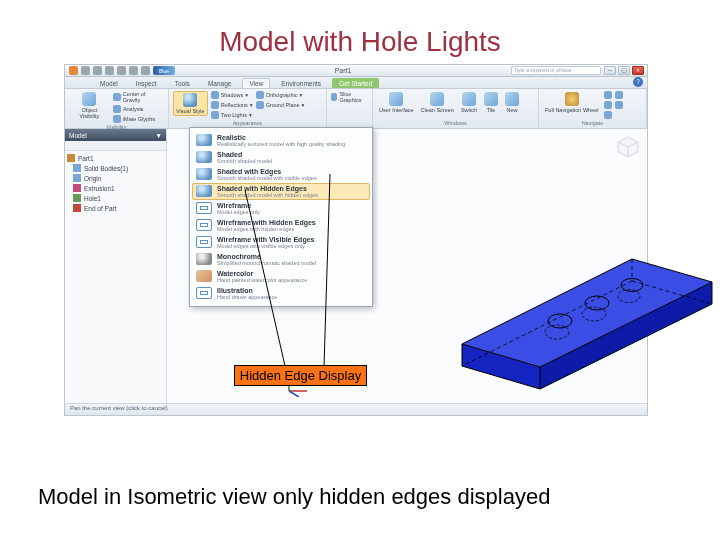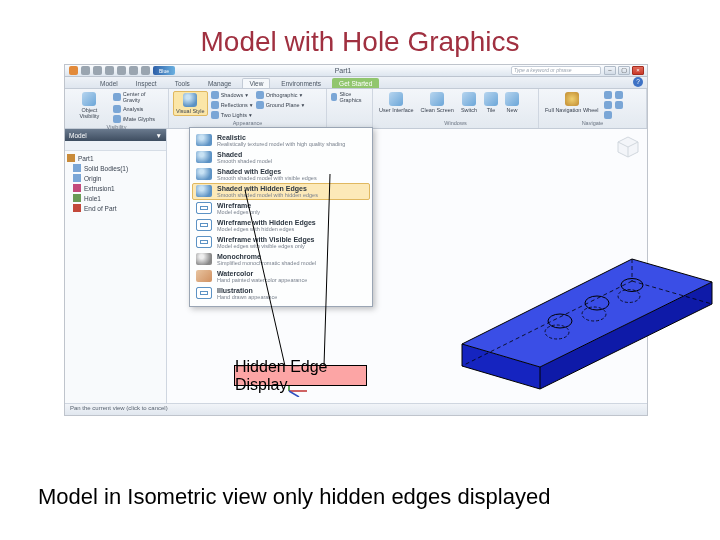--- a/index.html
+++ b/index.html
@@ -64,36 +64,36 @@
   .dd-lbl { font-size: 7px; font-weight: bold; color: #2d3742; }
   .dd-desc { font-size: 5.5px; color: #7a828e; }
 
   
   .viewcube { position: absolute; right: 7px; top: 6px; width: 24px; height: 24px; opacity: 0.6; }
 
   
   .triad { position: absolute; left: 116px; bottom: 6px; width: 30px; height: 30px; }
 
   
-  .callout-box { position: absolute; left: 234px; top: 365px; width: 133px; height: 21px; background: #fca5a5; border: 1px solid #000; font-size: 16px; display: flex; align-items: center; justify-content: center; }
+  .callout-box { position: absolute; left: 234px; top: 365px; width: 133px; height: 21px; background: #f97316; border: 1px solid #000; font-size: 13px; display: flex; align-items: center; justify-content: center; }
 
   
   .wedge { position: absolute; left: 285px; top: 120px; width: 270px; height: 145px; }
 
   
   .statusbar { position: absolute; left: 0; right: 0; bottom: 0; height: 12px; background: linear-gradient(#f1f4f8,#e1e7ef); border-top: 1px solid #cfd6e0; font-size: 6px; color: #5a6470; padding: 1px 5px; }
 
   .ico-cube { background: linear-gradient(135deg,#b7d5ef,#6ba6d8); }
   .ico-sphere { background: radial-gradient(circle at 35% 30%, #c8e2f4 15%, #5c92c4 70%); }
   .ico-wire { background: #fff; border: 1px solid #5c92c4; box-shadow: inset 0 0 0 3px #fff, inset 0 0 0 4px #5c92c4; }
 </style>
 </head>
 <body>
 
-<div class="slide-title">Model with Hole Graphics</div>
+<div class="slide-title">Model with Hole Lights</div>
 
 <div class="app-window">
 
   <div class="titlebar">
     <div class="qat">
       <div class="qat-icon orange"></div>
       <div class="qat-icon grey"></div>
       <div class="qat-icon grey"></div>
       <div class="qat-icon grey"></div>
       <div class="qat-icon grey"></div>

